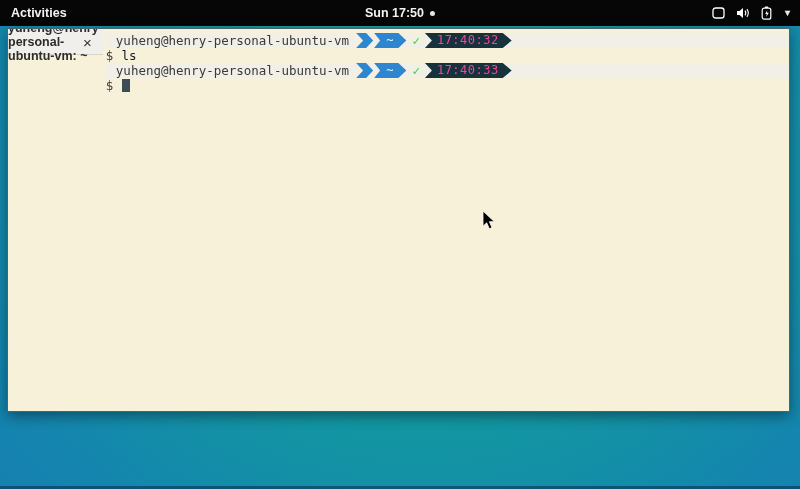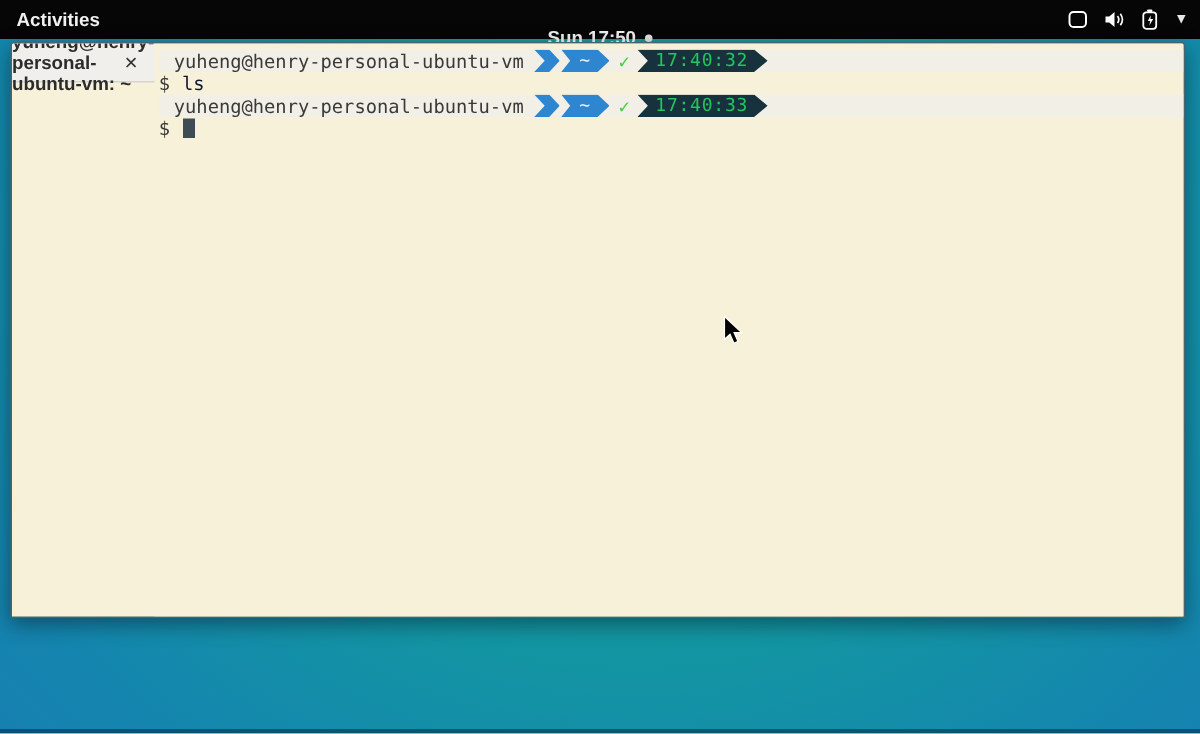--- a/index.html
+++ b/index.html
@@ -24,21 +24,21 @@
     background:#060606; color:#f2f2f2;
     display:flex; align-items:center; justify-content:space-between;
     font-size:12.5px; font-weight:700;
   }
   .tb-left{ display:flex; align-items:center; height:100%; }
   .tb-btn{ display:flex; align-items:center; height:100%; padding:0 11px; cursor:default; }
   .appmenu{ gap:7px;margin-top:47px; }
   .appmenu svg{ display:block; }
   .dd{ font-size:10px; color:#e8e8e8; margin-left:2px; transform:translateY(-1px); }
   .tb-center{
-    position:absolute; left:50%; top:12px; transform:translateX(-50%);
+    position:absolute; left:50%; top:0; transform:translateX(-50%);
     height:100%; display:flex; align-items:center; gap:6px; padding:0 10px;
   }
   .clock-dot{ width:5px; height:5px; border-radius:50%; background:#e6e6e6; }
   .tb-right{ display:flex; align-items:center; gap:11px; height:100%; padding:0 10px; }
   .tb-right svg{ display:block; }
 
   
   .window{
     position:absolute; left:7px; top:28px; width:783px; height:384px;
     border:1px solid #46656e; border-radius:2px 2px 0 0;
@@ -75,21 +75,21 @@
   .pl-seg{
     height:15px; line-height:15px; display:inline-block;
     padding:0 13px 0 12px; font-size:12px;
   }
   .pl-seg.blue{
     margin-left:1px; background:#2e86d0; color:#eaf4fc;
     clip-path:polygon(0 0, calc(100% - 8px) 0, 100% 50%, calc(100% - 8px) 100%, 0 100%, 6px 50%);
   }
   .check{ color:#3fcf3f; font-weight:700; margin:0 5px 0 6px; }
   .pl-seg.dark{
-    background:#17323c; color:#22c55e; letter-spacing:.5px;
+    background:#17323c; color:#ec4899; letter-spacing:.5px;
     clip-path:polygon(0 0, calc(100% - 9px) 0, 100% 50%, calc(100% - 9px) 100%, 0 100%, 7px 50%);
   }
 
   .dollar{ color:#3a3a3a; }
   .cmd{ color:#0f172a; margin-left:8px; }
   .dirs .dir{ color:#27a0a8; margin-right:17px; }
   .block-cursor{ width:8px; height:13px; background:#3e4d55; margin-left:9px; }
 
   .mouse{ position:absolute; left:482px; top:210px; pointer-events:none; }
 </style>

